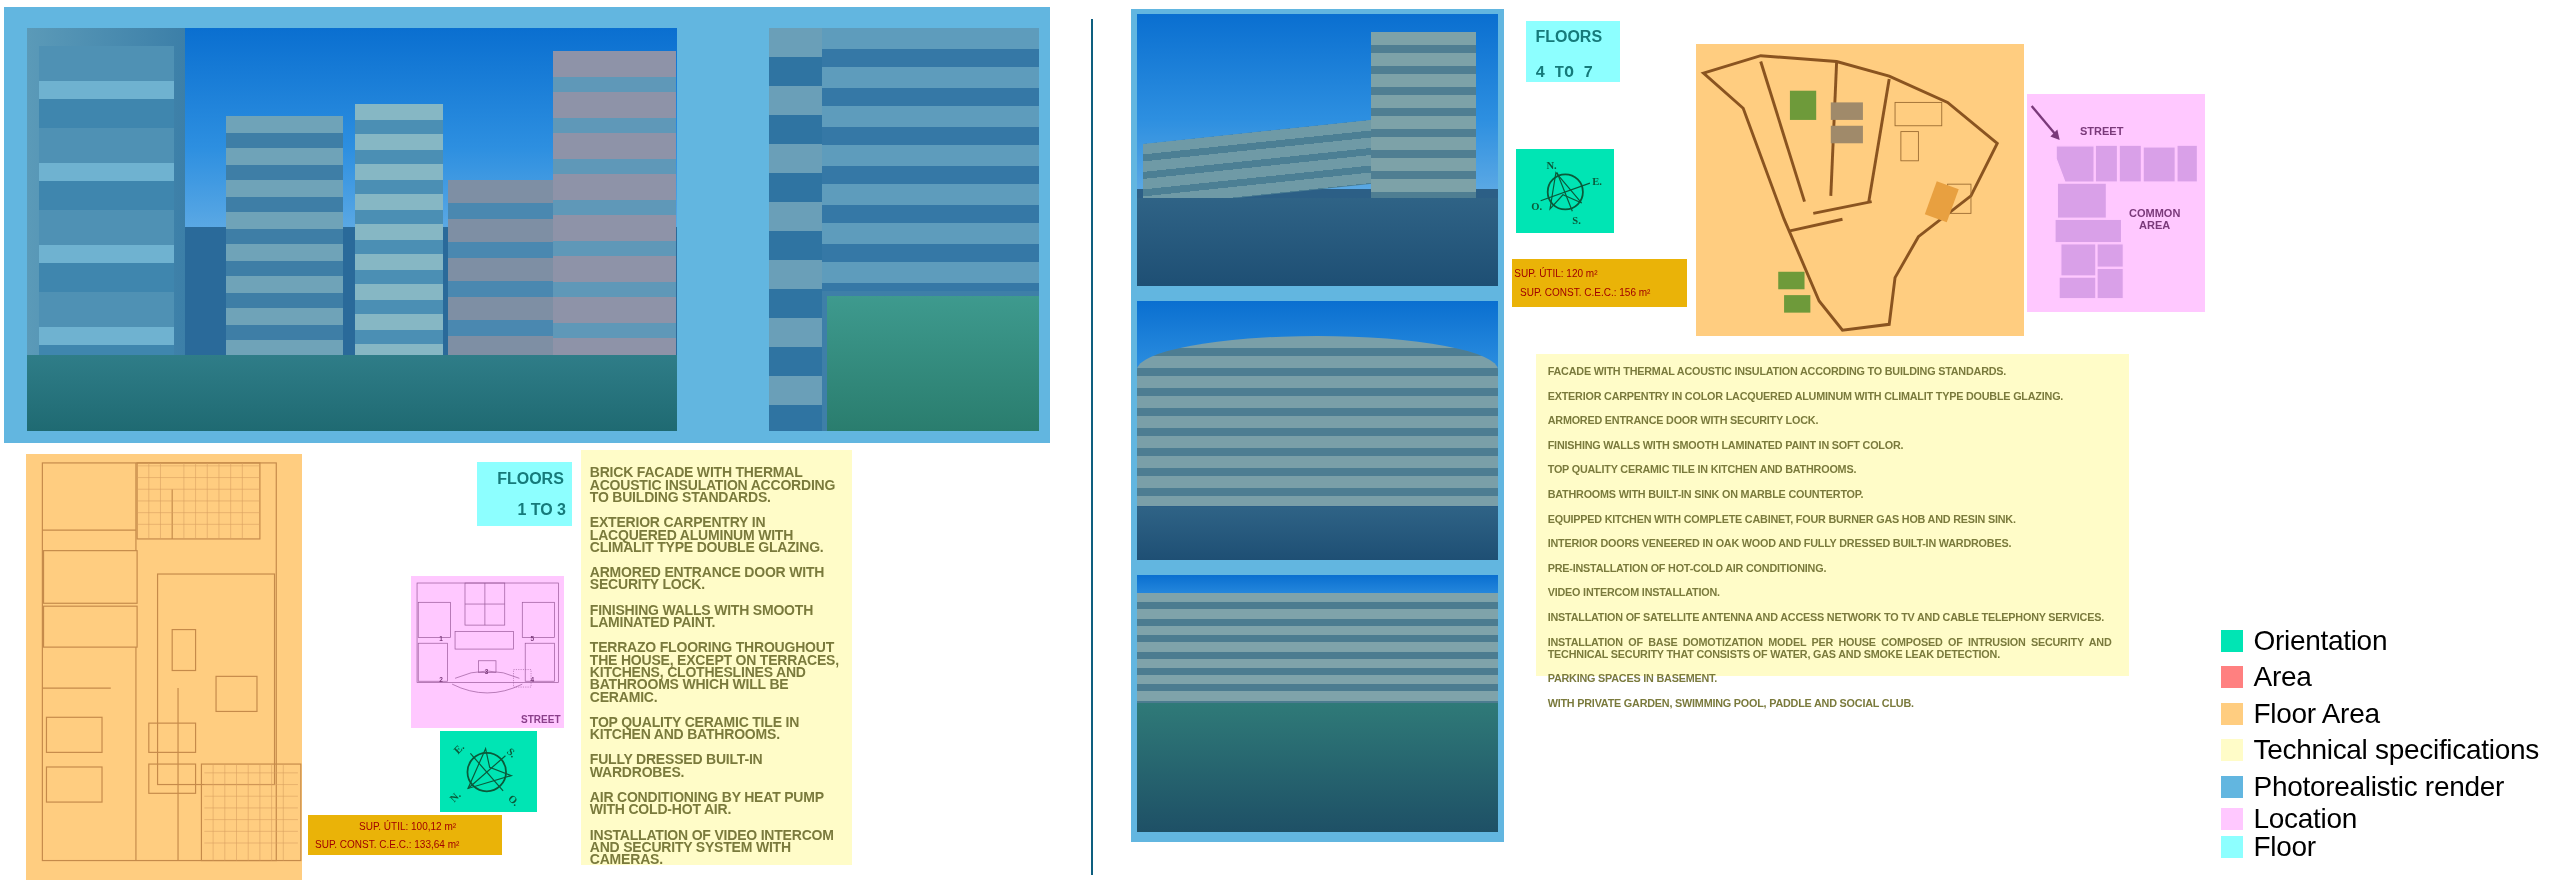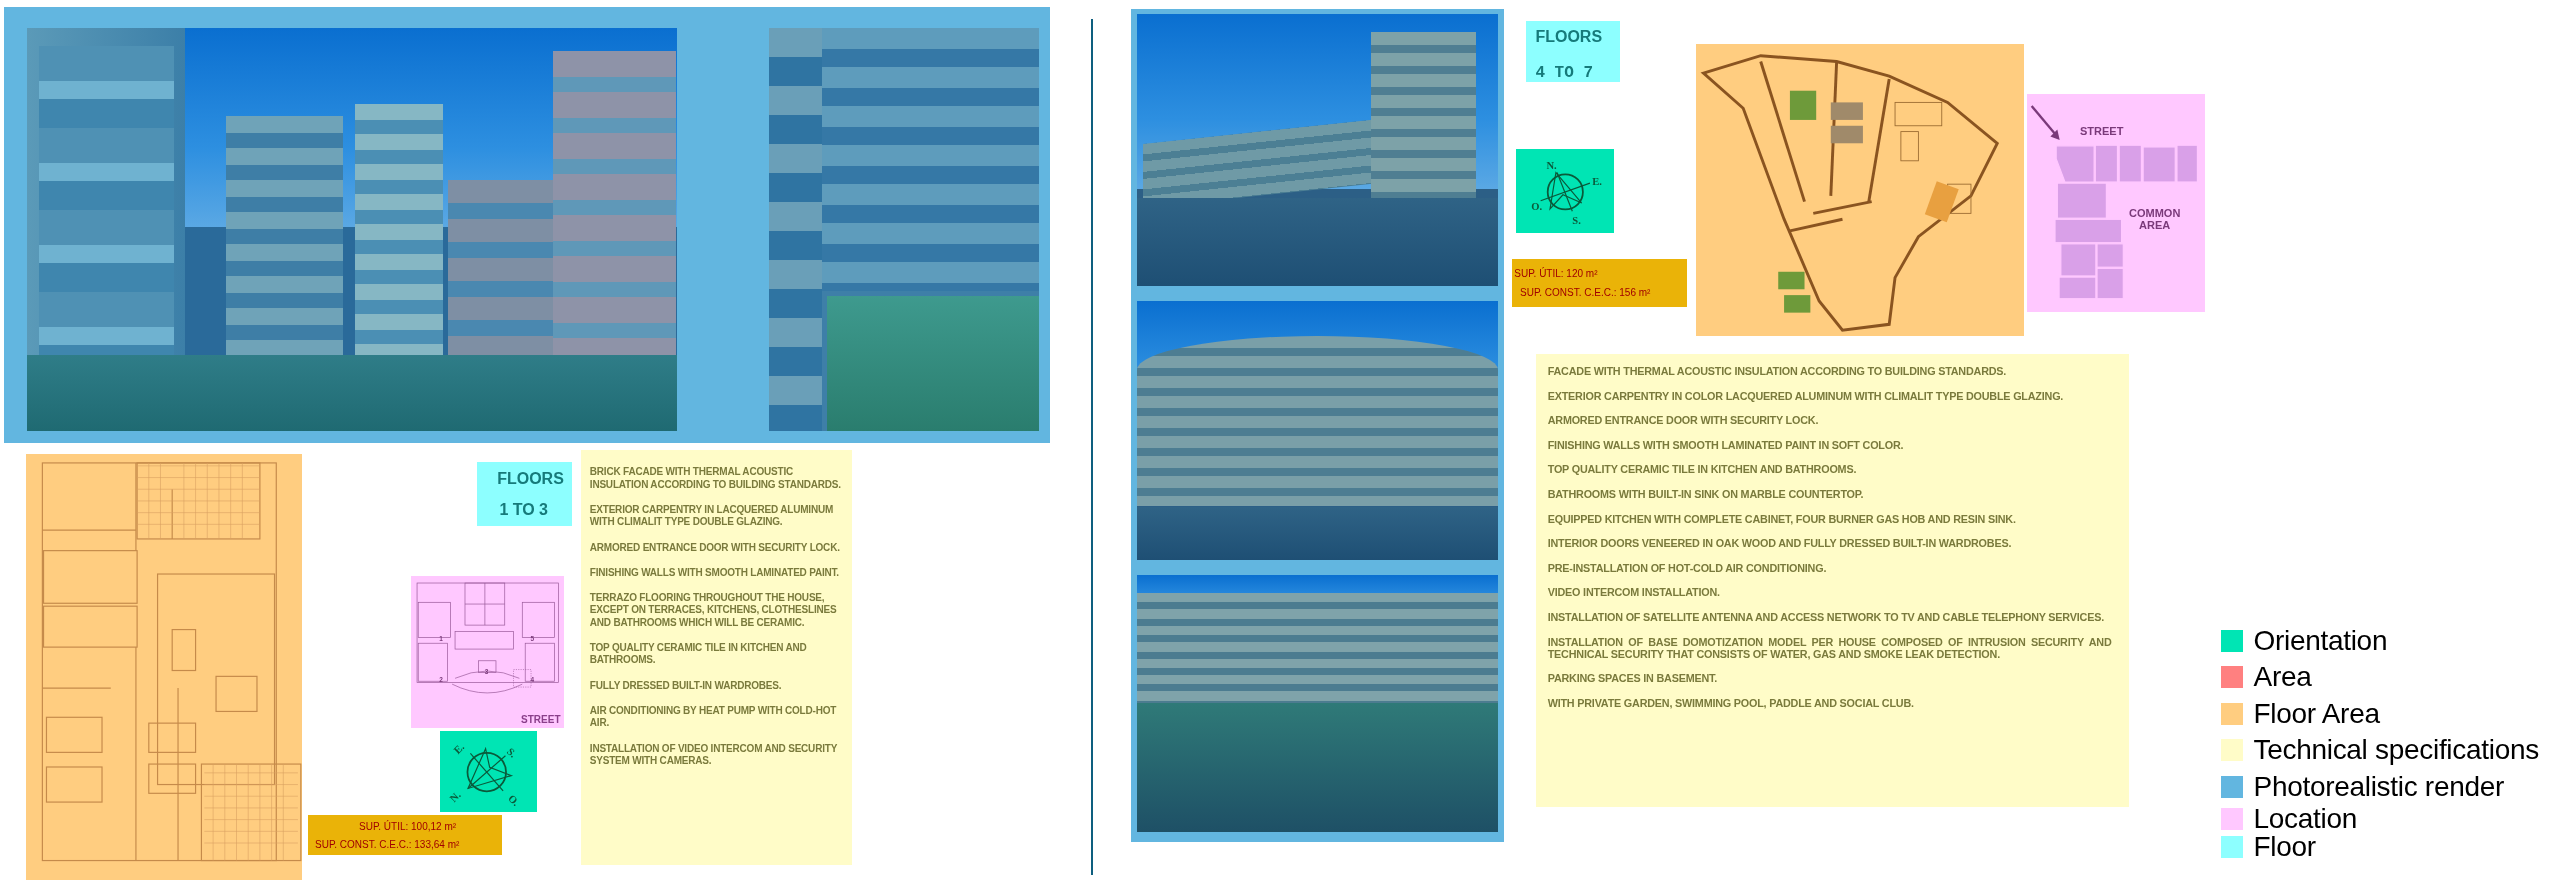--- a/index.html
+++ b/index.html
@@ -9,21 +9,21 @@
   
   .render-panel { background: #62b6e0; }
   .render-img { position: absolute; overflow: hidden; }
   .sky { position: absolute; left: 0; right: 0; top: 0; background: linear-gradient(180deg, #0a6fd0 0%, #2d8fe0 60%, #5aa8e4 100%); }
   .bld { position: absolute; }
   .ground { position: absolute; left: 0; right: 0; bottom: 0; }
 
   
   .spec-box { background: #fffcc8; color: #7a7a3c; font-weight: bold; font-family: "Liberation Sans", sans-serif; }
   .spec-box p { margin: 0; text-transform: uppercase; }
-  .spec-left { font-size: 10px; line-height: 12.3px; letter-spacing: -0.2px; }
+  .spec-left { font-size: 14px; line-height: 12.3px; letter-spacing: -0.2px; }
   .spec-left p { margin-bottom: 13px; }
   .spec-right { font-size: 10.8px; line-height: 12.3px; letter-spacing: -0.2px; text-align: justify; }
   .spec-right p { margin-bottom: 12.3px; }
 
   
   .floor-box { background: #8dffff; color: #167a7a; font-weight: bold; font-size: 16px; }
 
   
   .area-box { background: #eab308; color: #a00000; font-weight: normal; }
 
@@ -94,21 +94,21 @@
       <path d="M190 20 h210 M190 40 h210 M190 60 h210 M190 80 h210 M190 100 h210 M190 120 h210"></path>
       <path d="M210 15 v130 M230 15 v130 M270 15 v130 M290 15 v130 M310 15 v130 M330 15 v130 M350 15 v130 M370 15 v130"></path>
       <path d="M305 545 h160 M305 565 h160 M305 585 h160 M305 605 h160 M305 625 h160 M305 645 h160 M305 665 h160"></path>
       <path d="M320 530 v165 M340 530 v165 M360 530 v165 M380 530 v165 M400 530 v165 M420 530 v165 M440 530 v165"></path>
     </g>
   </svg>
 </div>
 
 <div class="abs floor-box" style="left:477px; top:462px; width:95px; height:64px;">
   <div style="position:absolute; right:8.2px; top:8.2px;">FLOORS</div>
-  <div style="position:absolute; right:24px; top:39px;">1 TO 3</div>
+  <div style="position:absolute; right:6px; top:39px;">1 TO 3</div>
 </div>
 
 <div class="abs loc-box" style="left:411px; top:576px; width:153px; height:152px;">
   <svg width="153" height="152" viewBox="0 0 261 260">
     <g fill="none" stroke="#9a5a9a" stroke-width="1.2">
       <rect x="10" y="12" width="242" height="170"></rect>
       <rect x="92" y="12" width="68" height="72"></rect>
       <line x1="126" y1="12" x2="126" y2="84"></line>
         <line x1="92" y1="48" x2="160" y2="48"></line>
       <rect x="12" y="45" width="55" height="60"></rect>
@@ -261,21 +261,21 @@
       <rect x="120" y="298" width="45" height="52"></rect>
     </g>
   </svg>
   <div style="position:absolute; left:53px; top:31px; font-size:11px; font-weight:bold; color:#7a3a7a;">STREET</div>
   <div style="position:absolute; left:102px; top:114px; font-size:11px; font-weight:bold; color:#7a3a7a; text-align:center; line-height:11.7px;">
     <div>COMMON</div>
     <div>AREA</div>
   </div>
 </div>
 
-<div class="abs spec-box spec-right" style="left:1536px; top:354px; width:593px; height:453px; box-sizing:border-box; padding:11px 17.5px 0 11.7px;">
+<div class="abs spec-box spec-right" style="left:1536px; top:354px; width:593px; height:322px; box-sizing:border-box; padding:11px 17.5px 0 11.7px;">
   <p>FACADE WITH THERMAL ACOUSTIC INSULATION ACCORDING TO BUILDING STANDARDS.</p>
   <p>EXTERIOR CARPENTRY IN COLOR LACQUERED ALUMINUM WITH CLIMALIT TYPE DOUBLE GLAZING.</p>
   <p>ARMORED ENTRANCE DOOR WITH SECURITY LOCK.</p>
   <p>FINISHING WALLS WITH SMOOTH LAMINATED PAINT IN SOFT COLOR.</p>
   <p>TOP QUALITY CERAMIC TILE IN KITCHEN AND BATHROOMS.</p>
   <p>BATHROOMS WITH BUILT-IN SINK ON MARBLE COUNTERTOP.</p>
   <p>EQUIPPED KITCHEN WITH COMPLETE CABINET, FOUR BURNER GAS HOB AND RESIN SINK.</p>
   <p>INTERIOR DOORS VENEERED IN OAK WOOD AND FULLY DRESSED BUILT-IN WARDROBES.</p>
   <p>PRE-INSTALLATION OF HOT-COLD AIR CONDITIONING.</p>
   <p>VIDEO INTERCOM INSTALLATION.</p>

